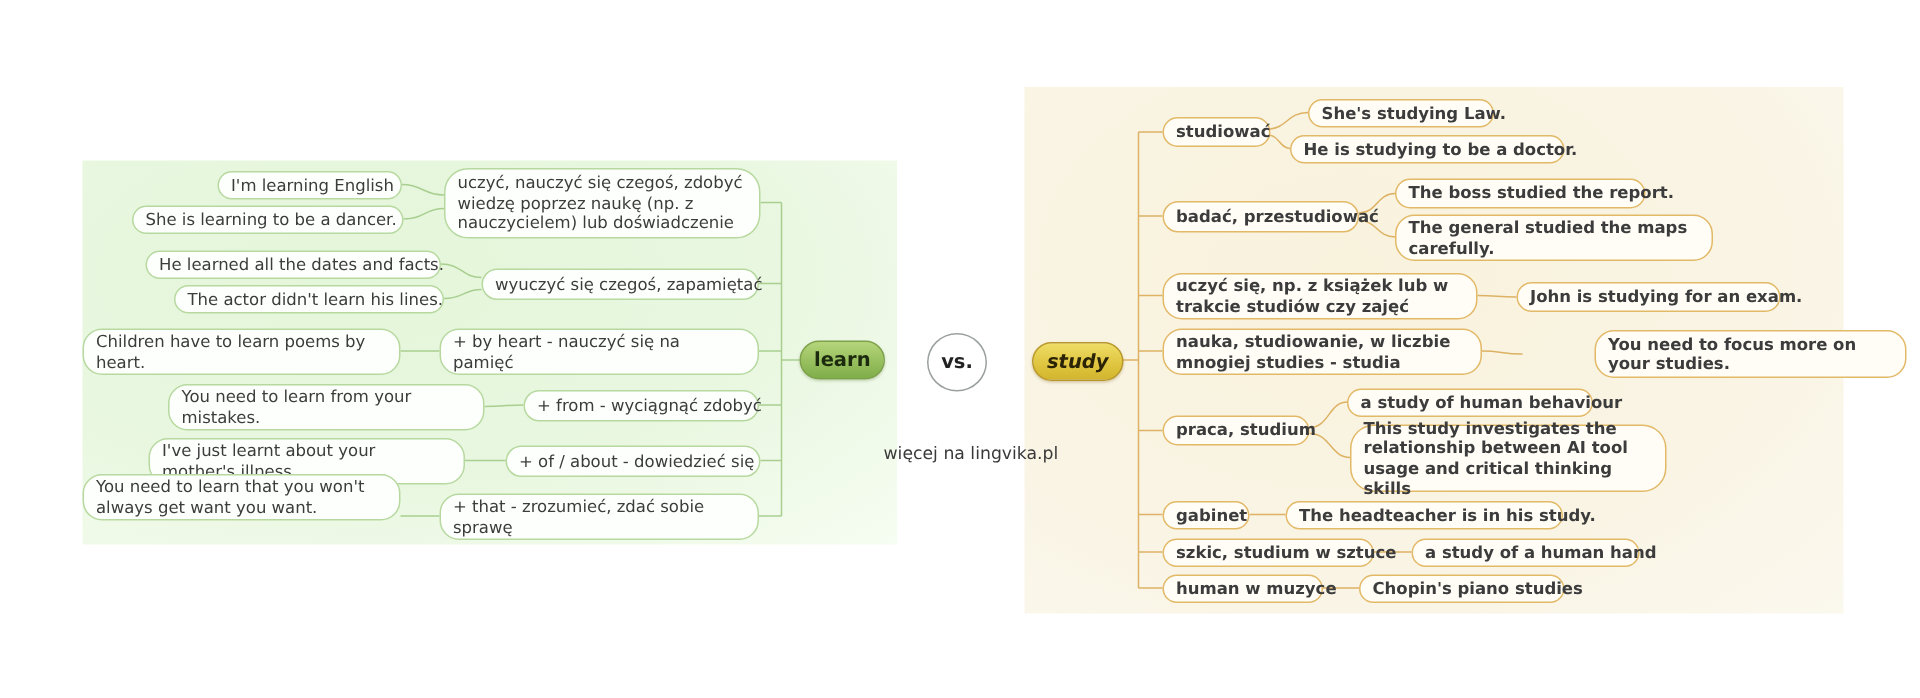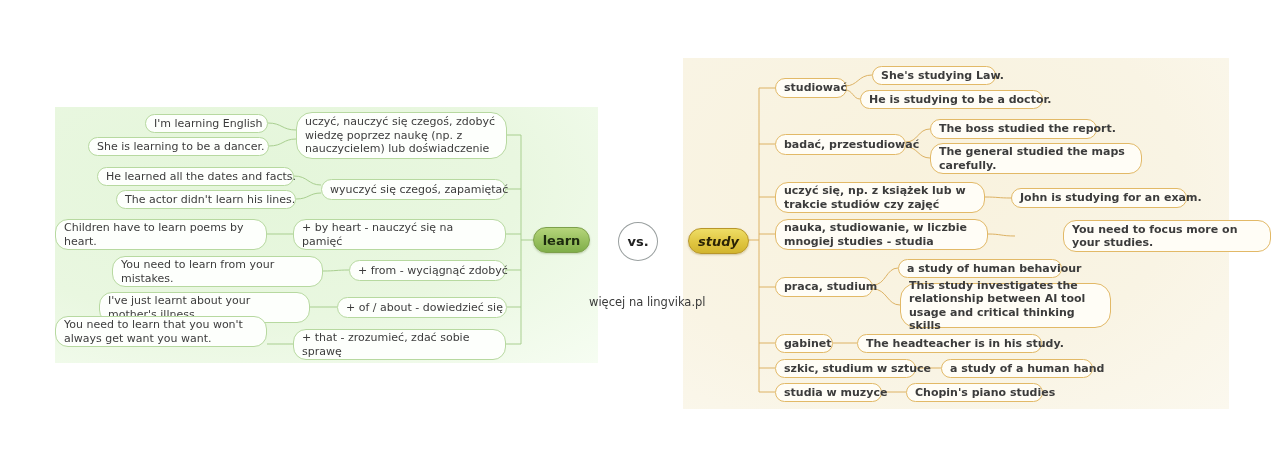--- a/index.html
+++ b/index.html
@@ -122,16 +122,16 @@
   <div class="node sn one" style="left:775px;top:277px;width:98px;height:20px">praca, studium</div>
   <div class="node sn one" style="left:898px;top:259px;width:164px;height:19px">a study of human behaviour</div>
   <div class="node sn r16" style="left:900px;top:283px;width:211px;height:45px">This study investigates the relationship between AI tool usage and critical thinking skills</div>
 
   <div class="node sn one" style="left:775px;top:334px;width:58px;height:19px">gabinet</div>
   <div class="node sn one" style="left:857px;top:334px;width:185px;height:19px">The headteacher is in his study.</div>
 
   <div class="node sn one" style="left:775px;top:359px;width:141px;height:19px">szkic, studium w sztuce</div>
   <div class="node sn one" style="left:941px;top:359px;width:152px;height:19px">a study of a human hand</div>
 
-  <div class="node sn one" style="left:775px;top:383px;width:107px;height:19px">studia w muzyce</div>
+  <div class="node sn one" style="left:775px;top:383px;width:107px;height:19px">human w muzyce</div>
   <div class="node sn one" style="left:906px;top:383px;width:137px;height:19px">Chopin's piano studies</div>
 
 </div>
 
 </body></html>

